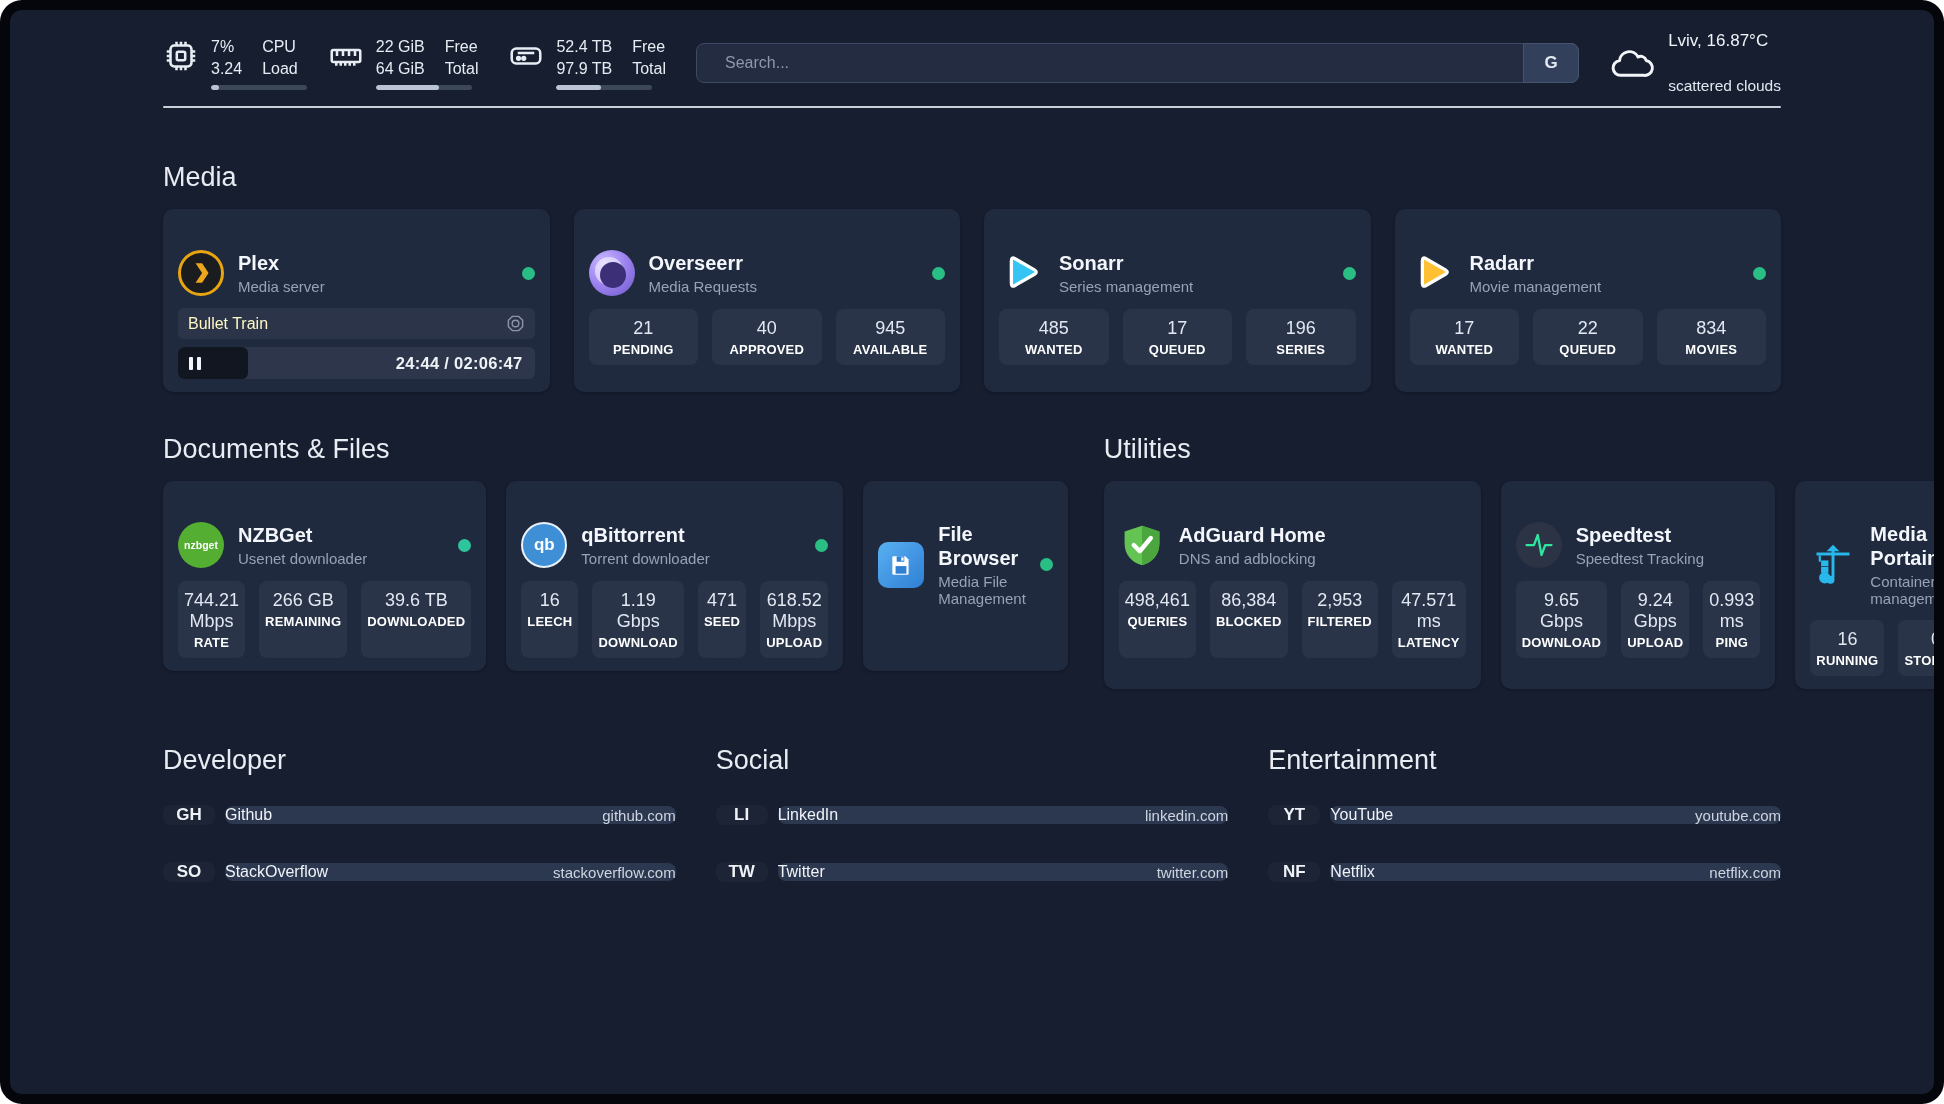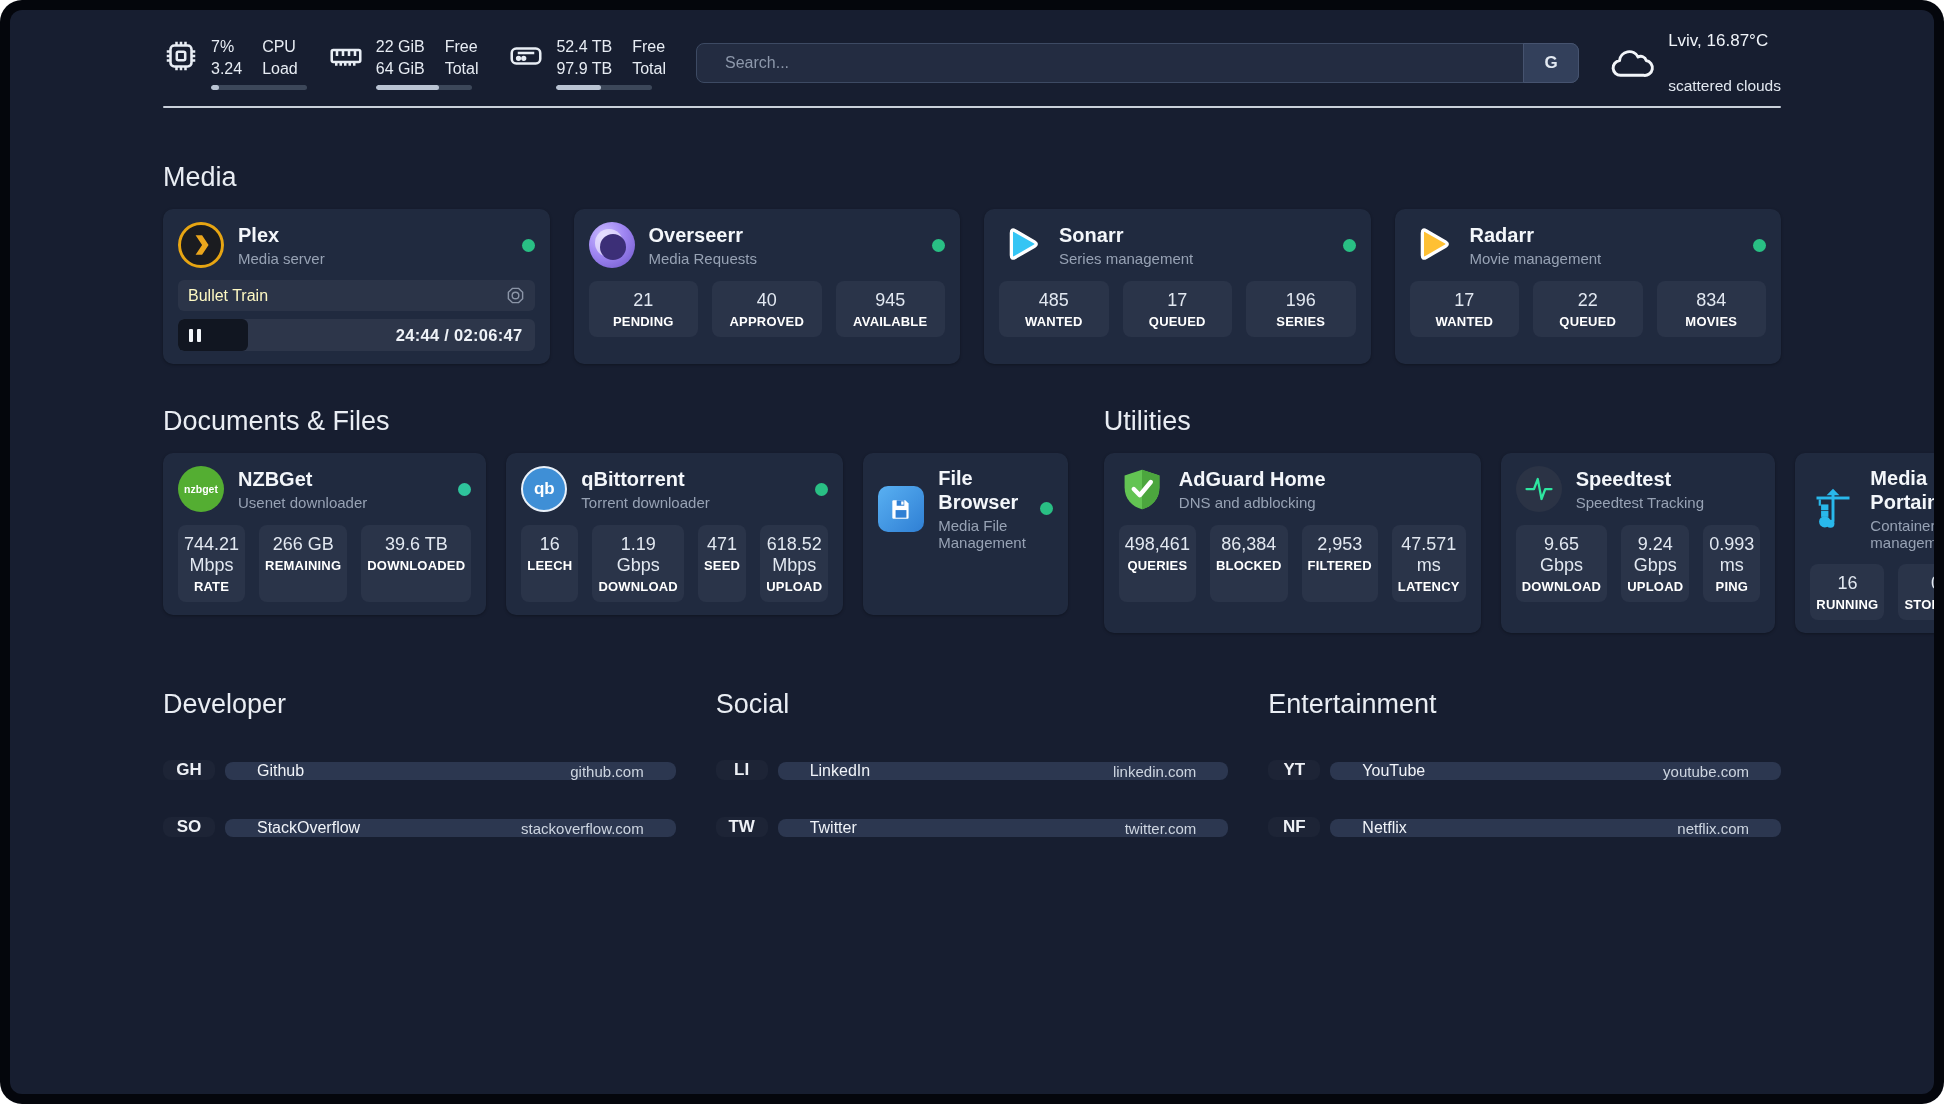--- a/index.html
+++ b/index.html
@@ -28,21 +28,21 @@
   .wloc { font-size:17px; color:#f0f4f9; }
   .wcond { font-size:15.5px; color:#e2e8f0; }
 
   .divider { margin-top:14px; height:2px; background:#c9d0da; border-radius:1px; }
 
   
   .sec-h { font-size:27px; font-weight:400; color:#e9edf3; }
   .media-sec { margin-top:54px; }
   .cards-row { display:grid; grid-template-columns:repeat(4,1fr); gap:24px; margin-top:16px; }
   .card { background:#202a3f; border-radius:10px; padding:13px 15px; position:relative; box-shadow:0 1px 3px rgba(0,0,0,.3); cursor:pointer; }
-  .card-head { display:flex; align-items:center; gap:14px; }
+  .card-head { display:flex; align-items:center; gap:14px;margin-top:28px; }
   .head-txt { display:flex; flex-direction:column; }
   .t { font-size:20px; font-weight:600; color:#f3f6fa; line-height:1.2; }
   .s { font-size:15px; color:#97a2b4; margin-top:3px; }
   .dot { width:13px; height:13px; border-radius:50%; margin-left:auto; align-self:center; flex:0 0 auto; }
 
   .app-icon { width:46px; height:46px; flex:0 0 auto; display:flex; align-items:center; justify-content:center; }
 
   .tiles { display:grid; gap:14px; margin-top:13px; }
   .tiles.c3 { grid-template-columns:repeat(3,1fr); }
   .tiles.c4 { grid-template-columns:repeat(4,1fr); }
@@ -57,23 +57,23 @@
   .pause { position:relative; margin-left:11px; display:flex; gap:4px; cursor:pointer; }
   .pause i { width:4px; height:13px; background:#f2f5f9; border-radius:1px; }
   .np-time { position:relative; margin-left:auto; padding-right:12px; font-size:16.5px; font-weight:700; color:#eef2f7; letter-spacing:.3px; }
 
   .two-col { display:grid; grid-template-columns:1fr 1fr; gap:36px; margin-top:42px; }
   .stack { display:flex; flex-direction:row; gap:20px; margin-top:16px; }
 
   
   .bm-grid { display:grid; grid-template-columns:repeat(3,1fr); gap:40px; margin-top:56px; }
   .bm-list { margin-top:18px; display:flex; flex-direction:column; gap:15px; }
-  .bm-row { display:flex; align-items:flex-end; gap:10px; height:42px; cursor:pointer; }
+  .bm-row { display:flex; align-items:center; gap:10px; height:42px; cursor:pointer; }
   .bm-abbr { width:52px; background:#1d2436; border-radius:8px; display:flex; align-items:center; justify-content:center; font-size:17px; font-weight:600; color:#eef1f6; flex:0 0 auto; }
-  .bm-main { flex:1; background:#2c3750; border-radius:8px; display:flex; align-items:center; padding:0 32px; font-size:16px; color:#f0f3f8; }
+  .bm-main { flex:1; background:#2c3750; border-radius:8px; display:flex; align-items:center; padding:0 0; font-size:16px; color:#f0f3f8; }
   .bm-url { margin-left:auto; color:#cdd5e0; font-size:15px; }
 
   
   .plex-ic { border-radius:50%; background:#1b1c20; border:3px solid #e7a512; }
   .ovs-ic { border-radius:50%; background:radial-gradient(circle at 32% 28%, #c9baff 0%, #9f86f2 45%, #6d55c8 100%); position:relative; overflow:hidden; }
   .ovs-ic::after { content:""; position:absolute; left:11px; top:12px; width:26px; height:26px; border-radius:50%; background:#3c2f77; box-shadow:-4px -4px 0 1px rgba(255,255,255,.55); }
   .nzb-ic { border-radius:50%; background:#54ae32; color:#ffffff; font-size:10.5px; font-weight:700; }
   .qb-ic { border-radius:50%; background:#3f8fd6; border:2px solid #e9f1fa; color:#ffffff; font-size:17px; font-weight:700; }
   .fb-ic { border-radius:10px; background:linear-gradient(135deg,#59b0f2,#2f7fd4); }
   .st-ic { border-radius:50%; background:#2b3345; }

